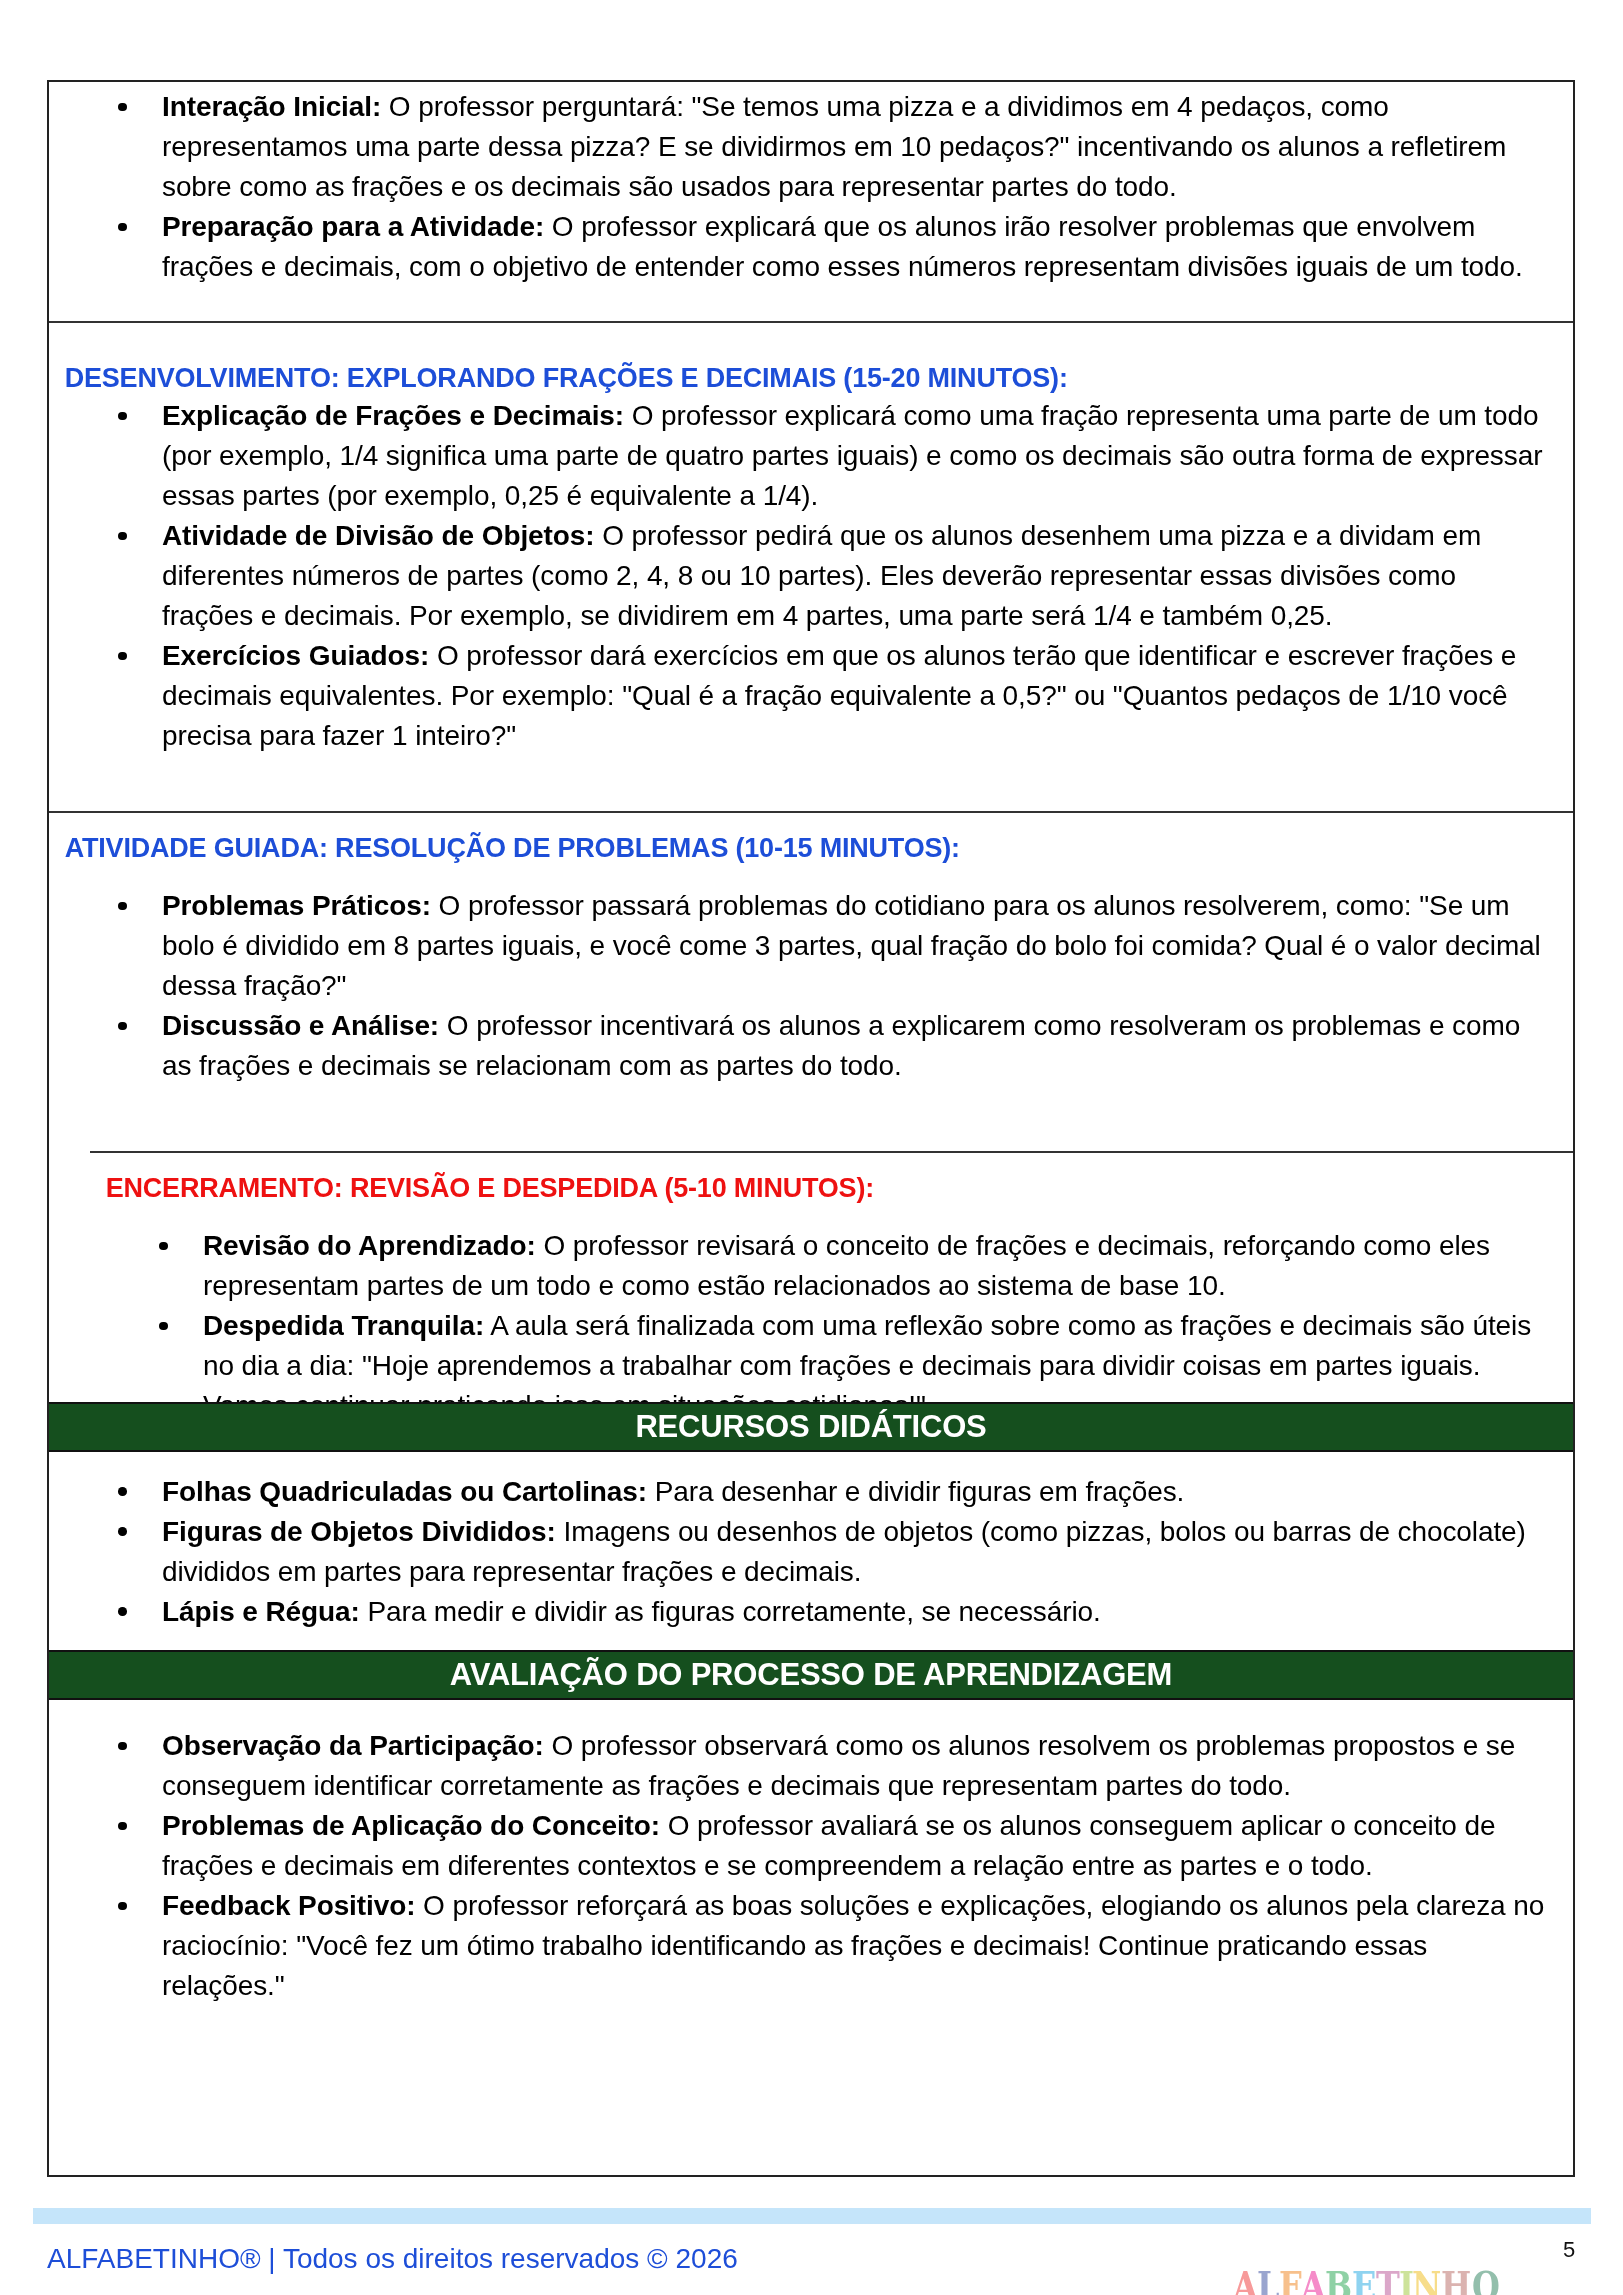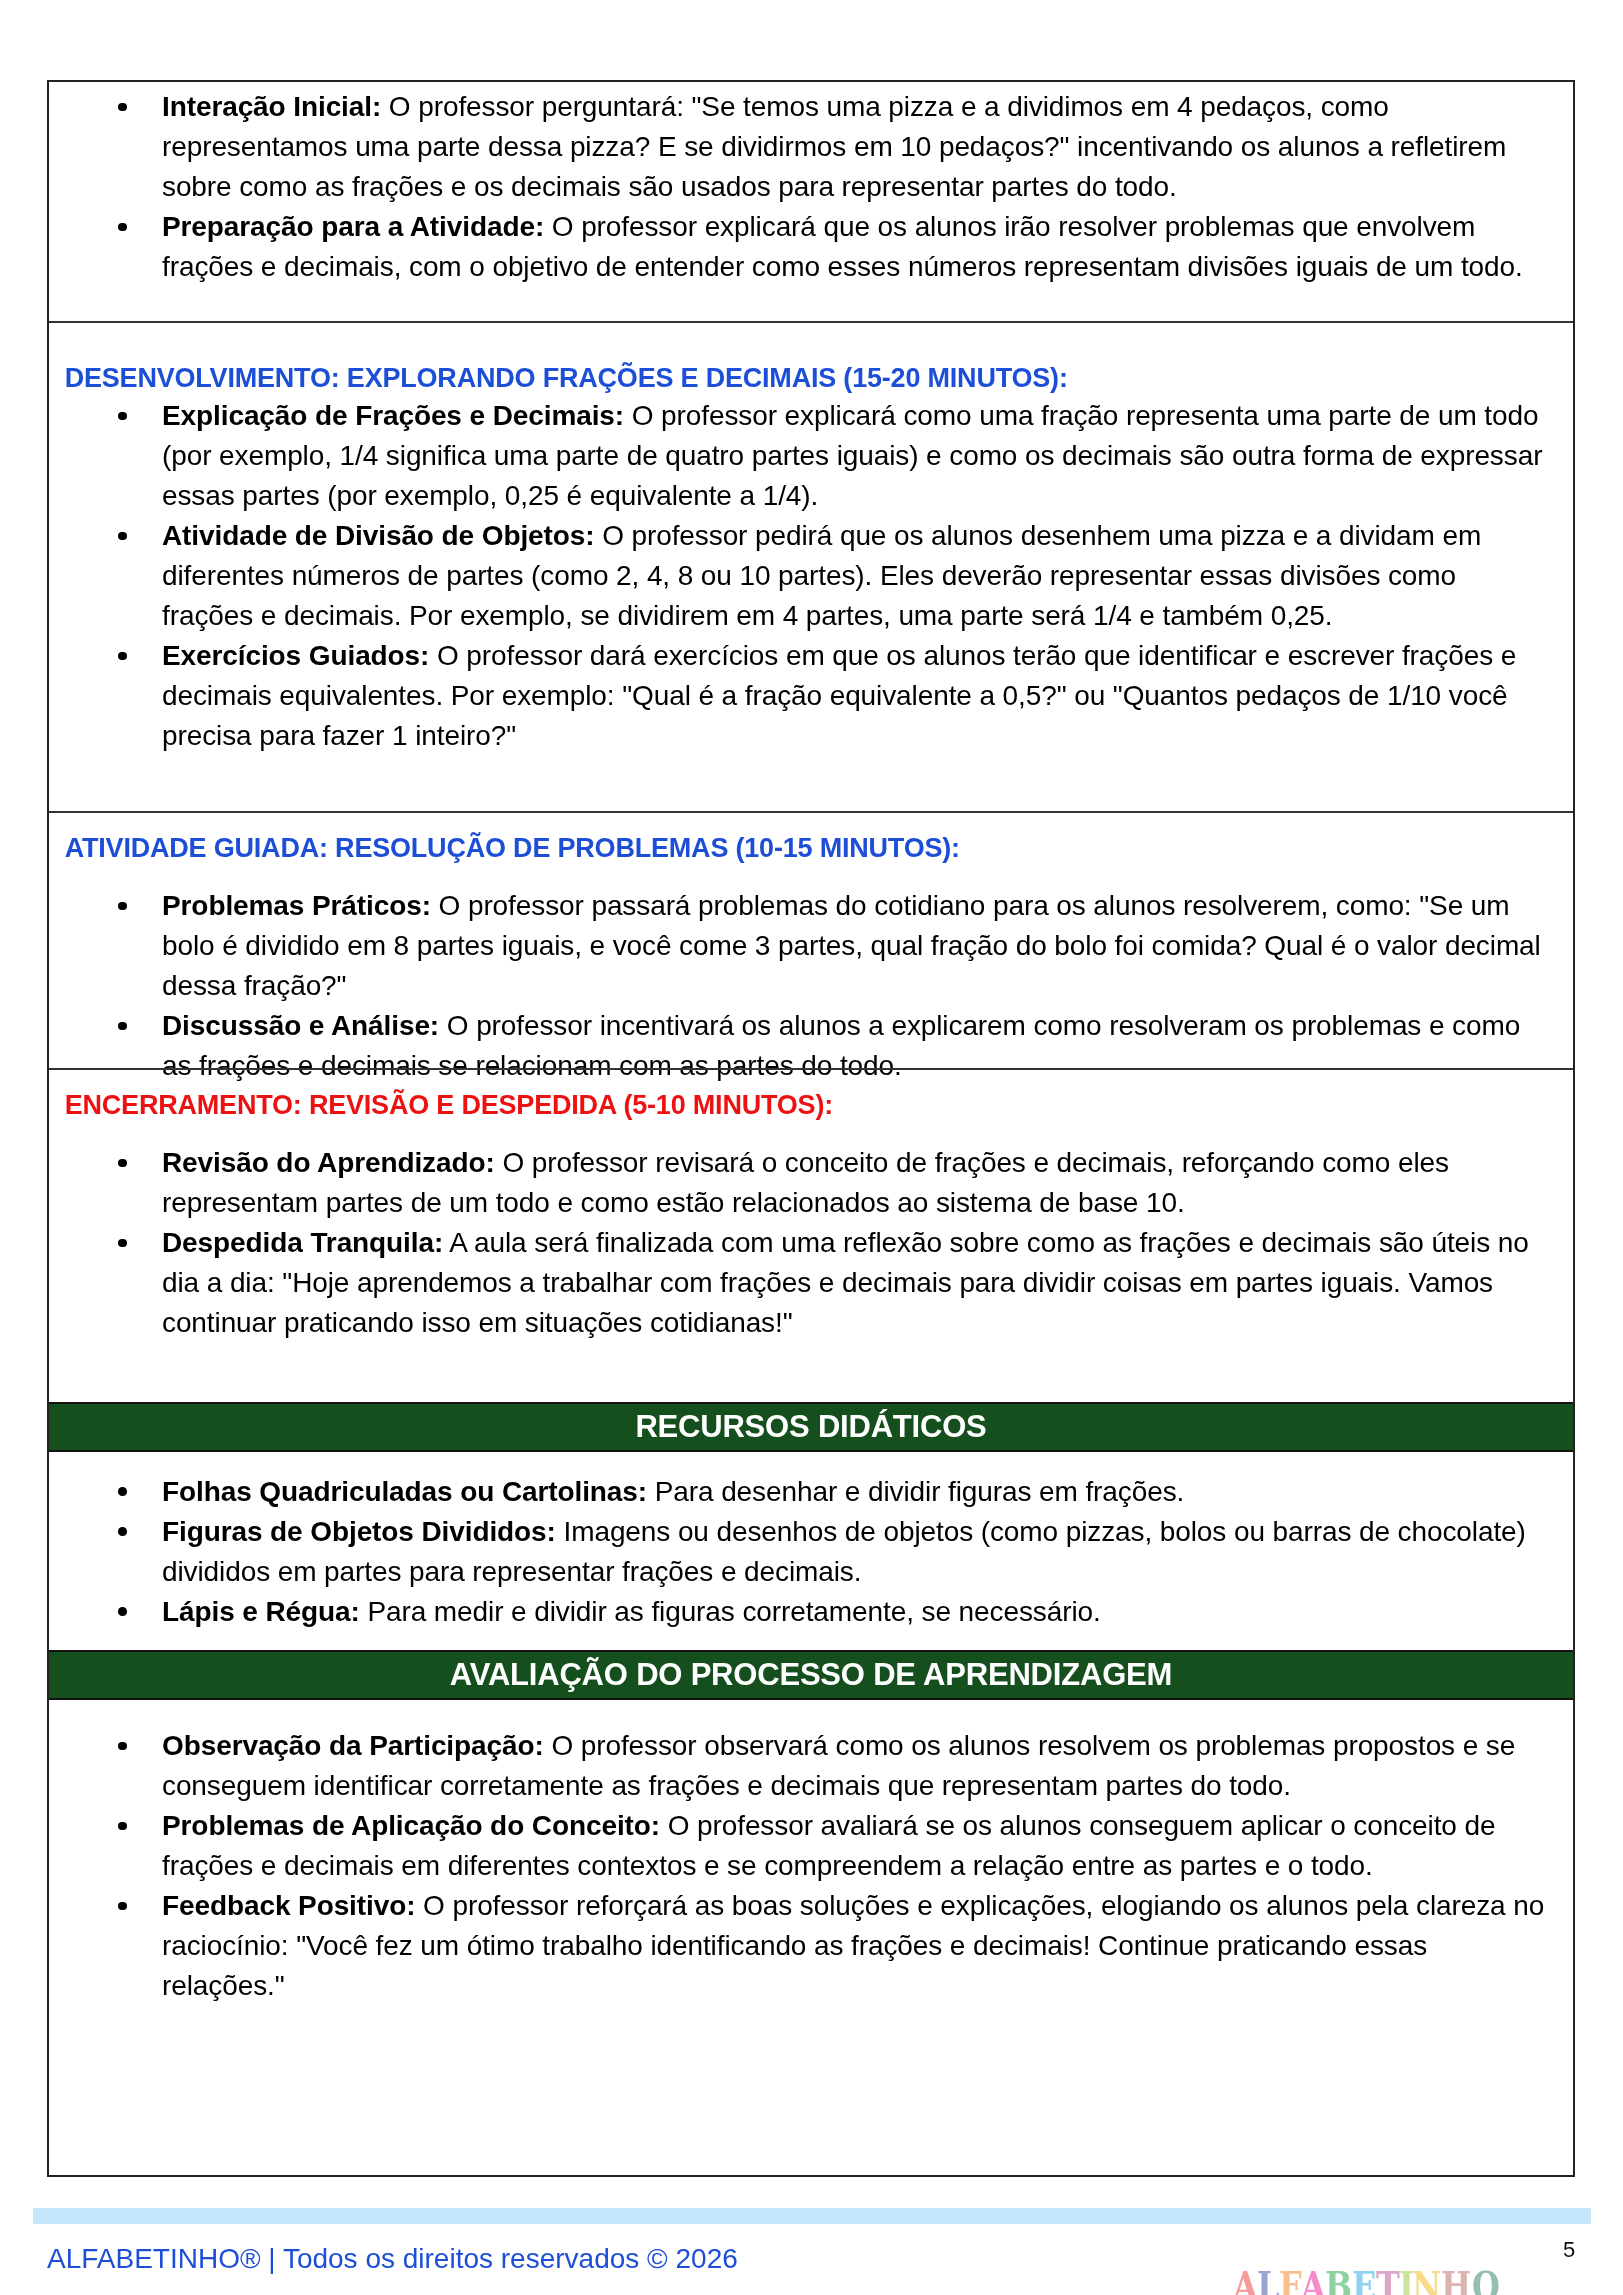--- a/index.html
+++ b/index.html
@@ -75,21 +75,21 @@
   </div>
 
   <div class="row divider" style="top:729px; height:298px;">
     <div class="section-title" style="top: 19.6px; color: #1d4ed8;">ATIVIDADE GUIADA: RESOLUÇÃO DE PROBLEMAS (10-15 MINUTOS):</div>
     <ul class="bullets" style="top:73px;">
       <li><span class="dot"></span><b>Problemas Práticos:</b><span> O professor passará problemas do cotidiano para os alunos resolverem, como: "Se um bolo é dividido em 8 partes iguais, e você come 3 partes, qual fração do bolo foi comida? Qual é o valor decimal dessa fração?"</span></li>
       <li><span class="dot"></span><b>Discussão e Análise:</b><span> O professor incentivará os alunos a explicarem como resolveram os problemas e como as frações e decimais se relacionam com as partes do todo.</span></li>
     </ul>
   </div>
 
-  <div class="row divider" style="top:986px; height:269px;">
+  <div class="row divider" style="top:1069px; height:269px;margin-left:41px;">
     <div class="section-title" style="top: 19.6px; color: rgb(238, 17, 17);">ENCERRAMENTO: REVISÃO E DESPEDIDA (5-10 MINUTOS):</div>
     <ul class="bullets" style="top:73px;">
       <li><span class="dot"></span><b>Revisão do Aprendizado:</b><span> O professor revisará o conceito de frações e decimais, reforçando como eles representam partes de um todo e como estão relacionados ao sistema de base 10.</span></li>
       <li><span class="dot"></span><b>Despedida Tranquila:</b><span> A aula será finalizada com uma reflexão sobre como as frações e decimais são úteis no dia a dia: "Hoje aprendemos a trabalhar com frações e decimais para dividir coisas em partes iguais. Vamos continuar praticando isso em situações cotidianas!"</span></li>
     </ul>
   </div>
 
   <div class="green-bar" style="top: 1320px; height: 50px; background: rgb(21, 79, 30);">
     <span>RECURSOS DIDÁTICOS</span>
   </div>

